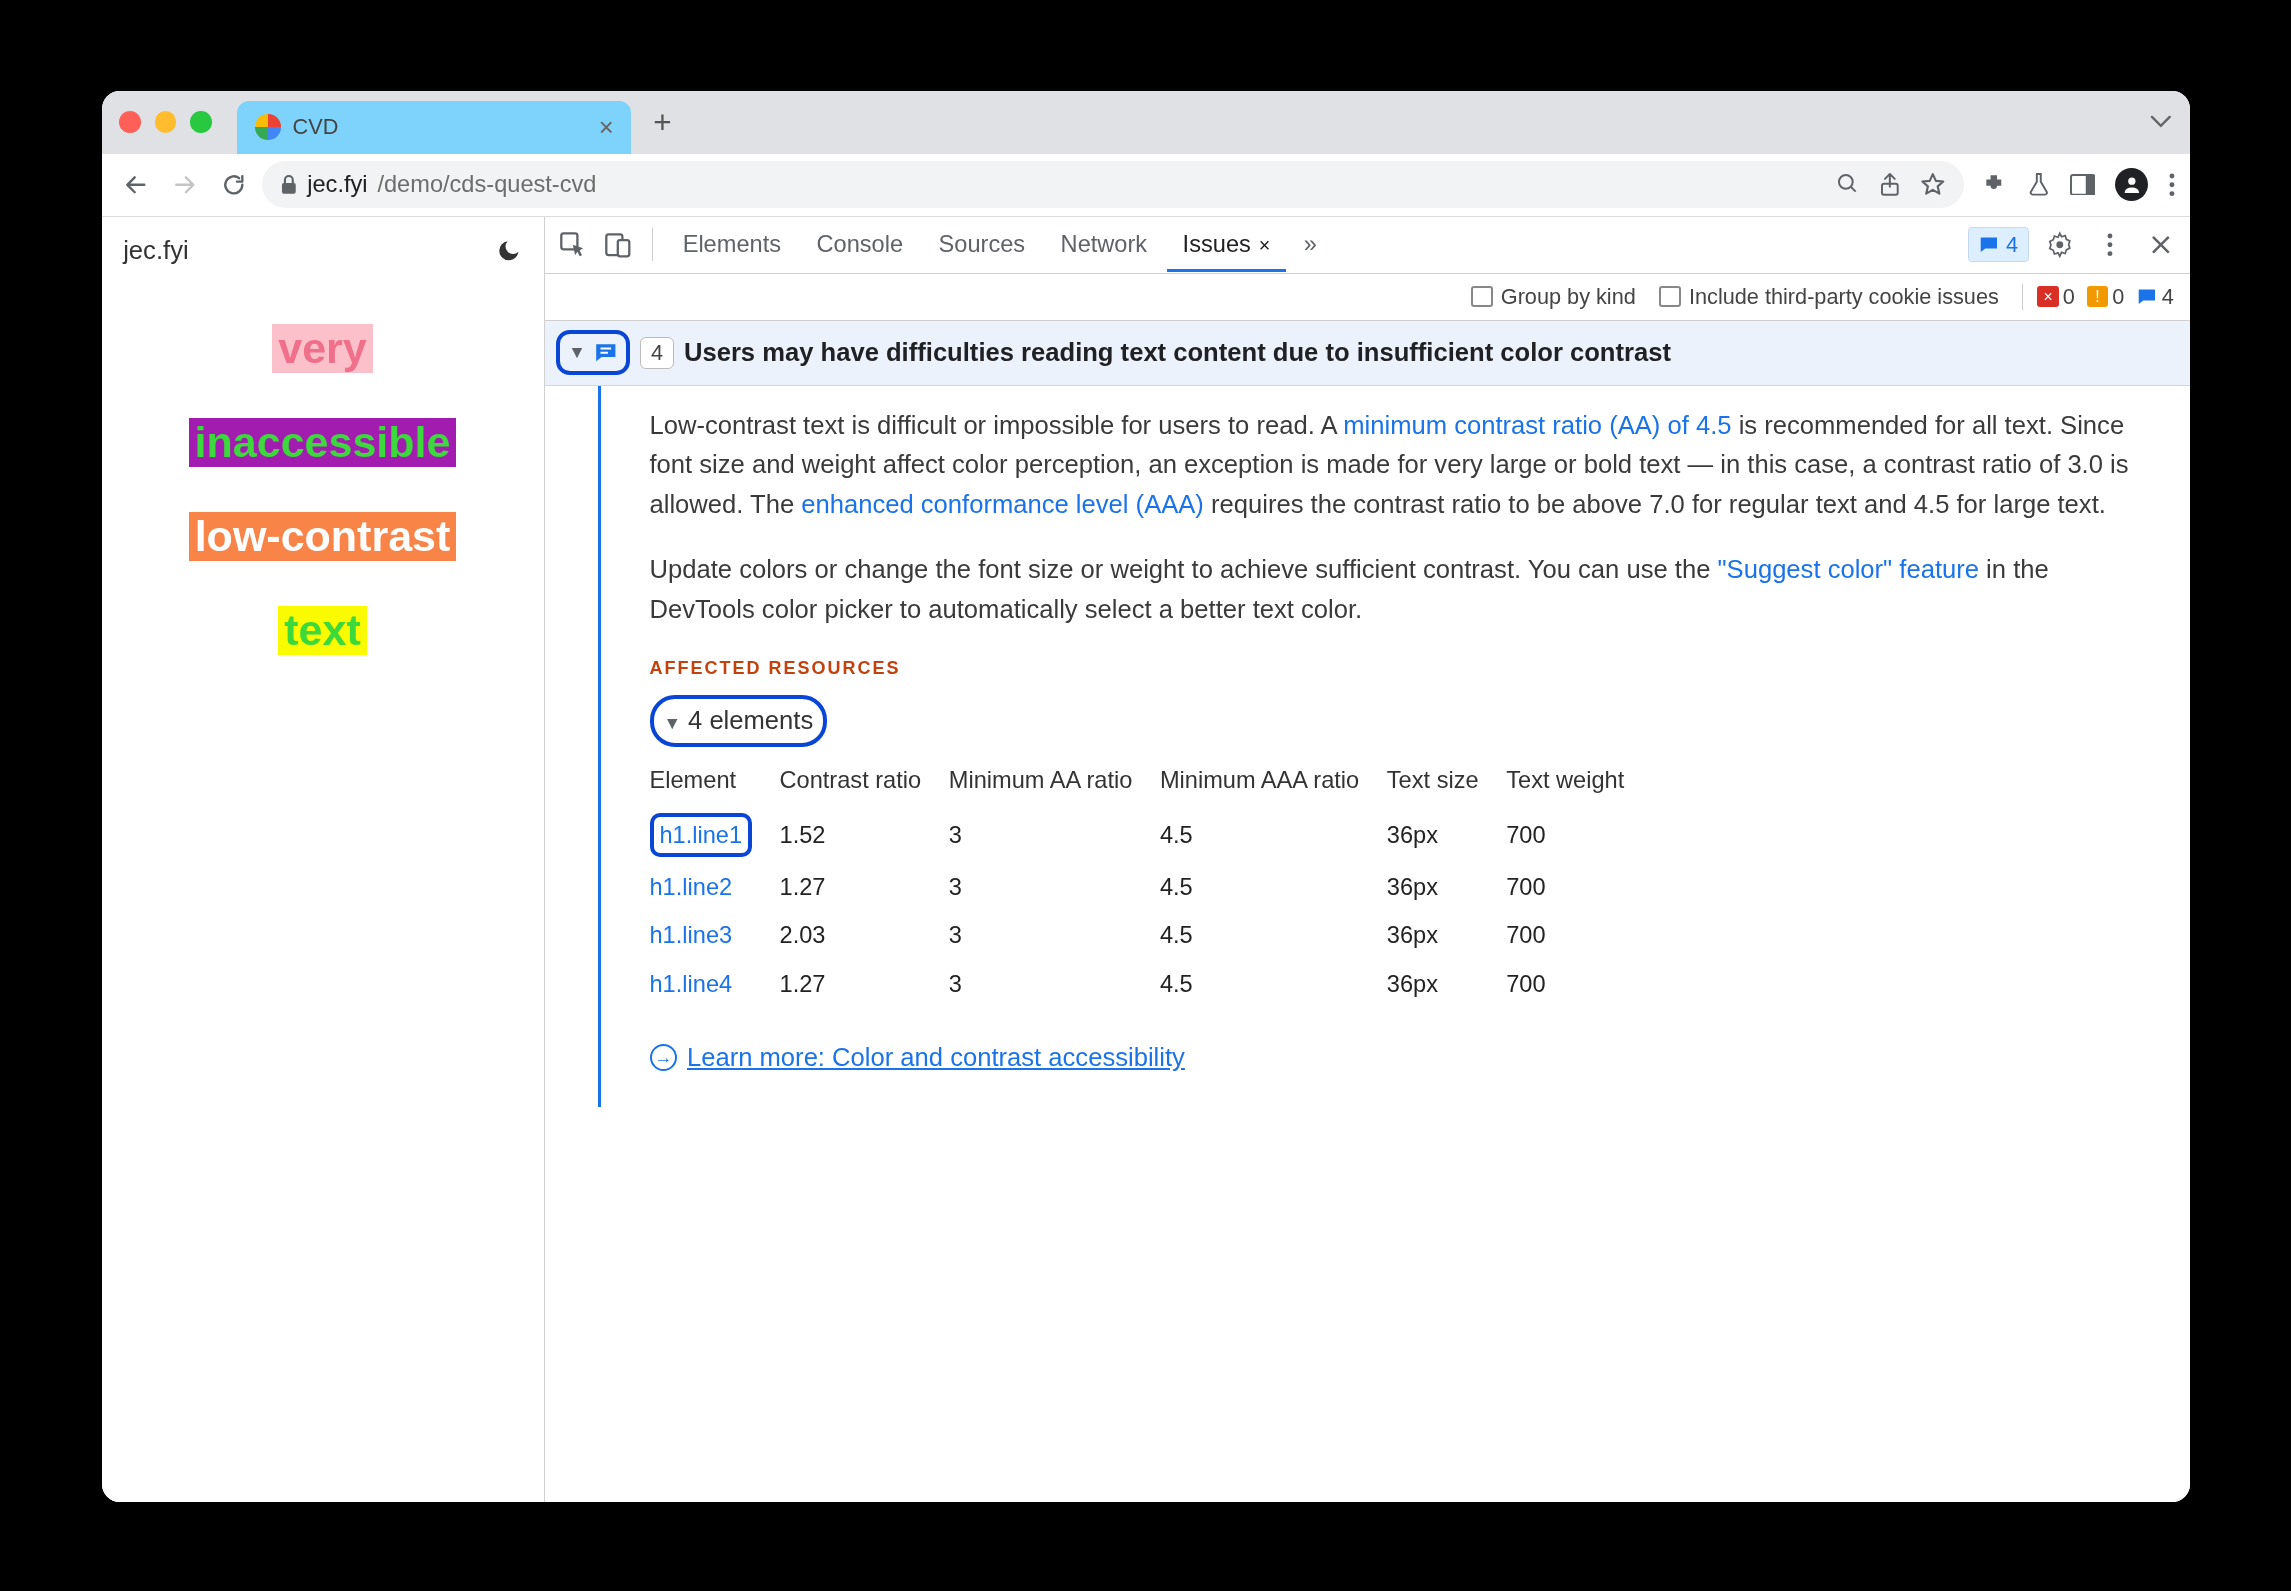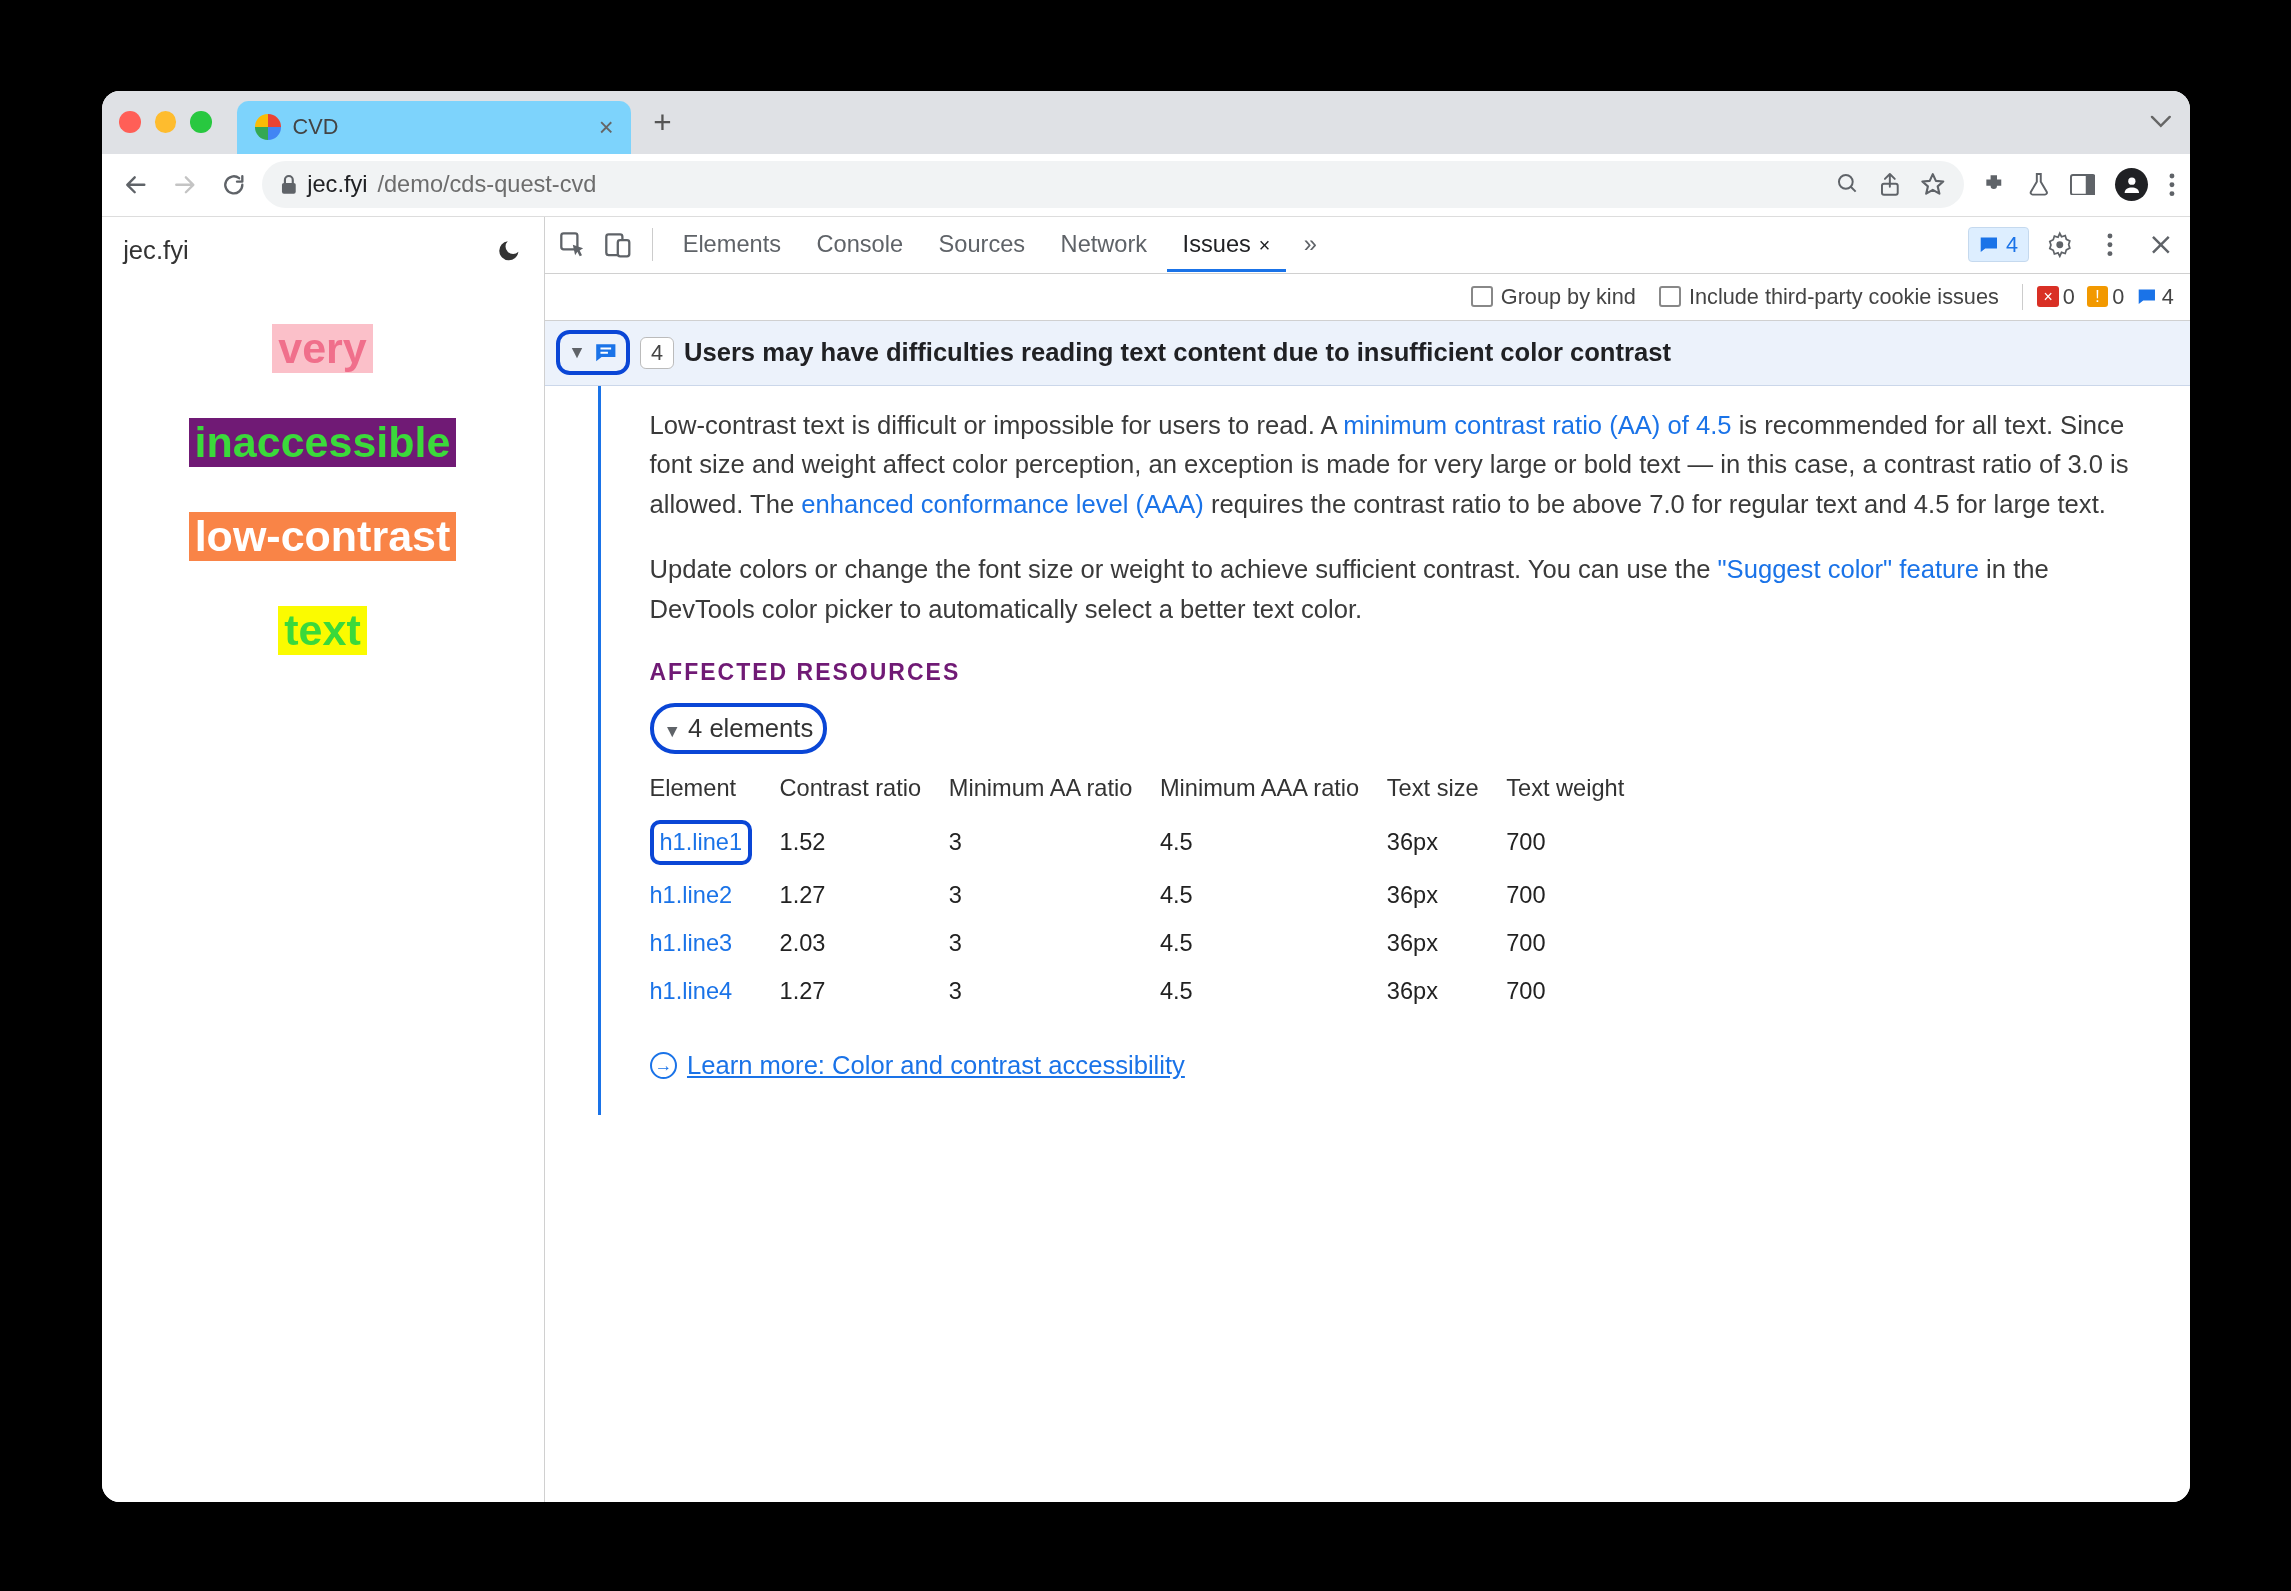--- a/index.html
+++ b/index.html
@@ -93,21 +93,21 @@
     width: 443px;
     background:#fff;
     padding: 19.7px 15.8px;
     border-right:1px solid #d0d0d0;
   }
   .site-header { display:flex; align-items:center; justify-content:space-between; font-size:25.6px; color:#333; padding:0 5.9px 29.6px;}
   .moon { font-size:25.6px;}
   .demo-lines { display:flex; flex-direction:column; align-items:center; gap:45px; margin-top:29.6px;}
   .demo-line { font-size:43px; font-weight:700; padding: 0 5.9px;}
   .l1 { background:#fbc0c9; color:#f06f8b;}
-  .l2 { background:#701a75; color:#3bd93b;}
+  .l2 { background:#a21caf; color:#3bd93b;}
   .l3 { background:#f98447; color:#fff;}
   .l4 { background:#fbfb00; color:#3bd93b;}
   
   .devtools {
     flex:1;
     display:flex;
     flex-direction:column;
     background:#fff;
     overflow:hidden;
   }
@@ -166,21 +166,21 @@
   .issue-body {
     border-left:3px solid #1a73e8;
     margin-left:53px;
     padding: 19.7px 35px 29.6px 49px;
     font-size:25.6px;
     line-height:1.55;
     color:#3a3a3a;
   }
   .issue-body a { color:#1a73e8; text-decoration:none;}
   .issue-body p { margin-bottom: 25.6px;}
-  .aff-label { font-size:23px; letter-spacing:2px; color:#701a75; font-weight:600; margin-top:5px;}
+  .aff-label { font-size:18px; letter-spacing:2px; color:#c2410c; font-weight:600; margin-top:5px;}
   .elements-header { display:flex;align-items:center;gap:5.9px;font-size:25.6px;color:#333;margin:11.8px 0 7.9px;}
   .elements-header .wrap { border:4.9px solid #0a46d6;border-radius:25px;padding:2px 9.9px;}
   table.aff { border-collapse:collapse; font-size:23.6px; color:#222; margin-top:5.9px;}
   table.aff th { text-align:left; font-weight:400; color:#333; padding:7.9px 27.6px 7.9px 0;margin-left:31px;}
   table.aff td { padding:5.9px 27.6px 5.9px 0;}
   .elink { color:#1a73e8; text-decoration:underline;}
   .elink-first-wrap { border:4.9px solid #0a46d6; border-radius:9.9px; padding:0 5.9px; display:inline-block;}
   .learn-more { display:flex;align-items:center;gap:9.9px;color:#1a73e8;font-size:25.6px;margin-top:29.6px;}
   .learn-more .arr { width:27.6px;height:27.6px;border:2px solid #1a73e8;border-radius:50%;display:flex;align-items:center;justify-content:center;font-size:17.7px;}
   svg { display:block; }

